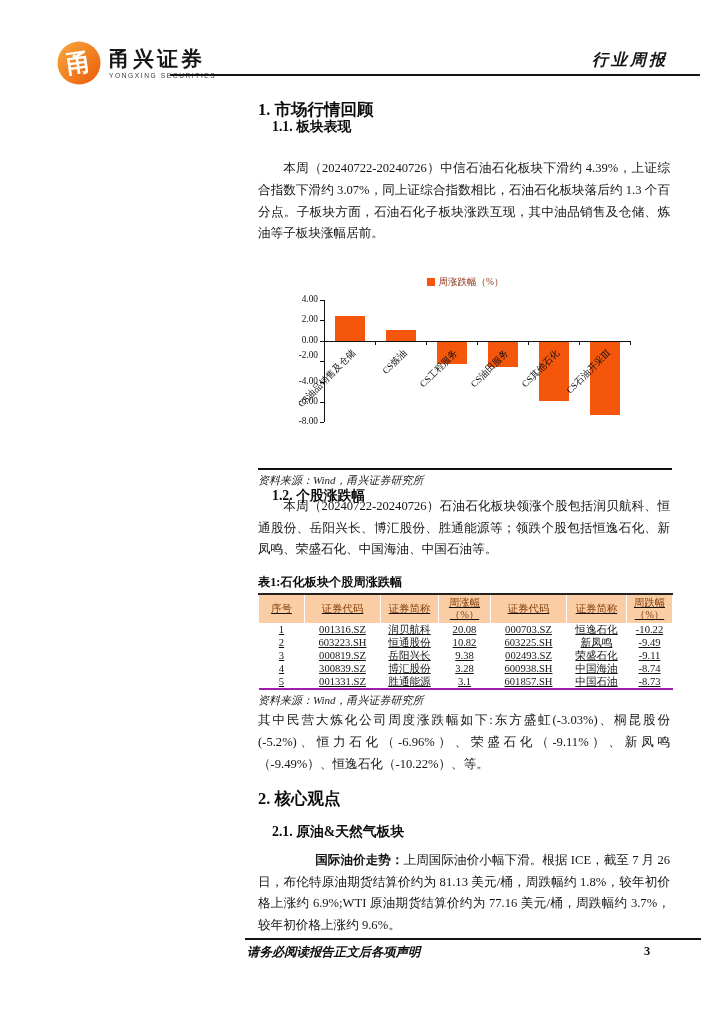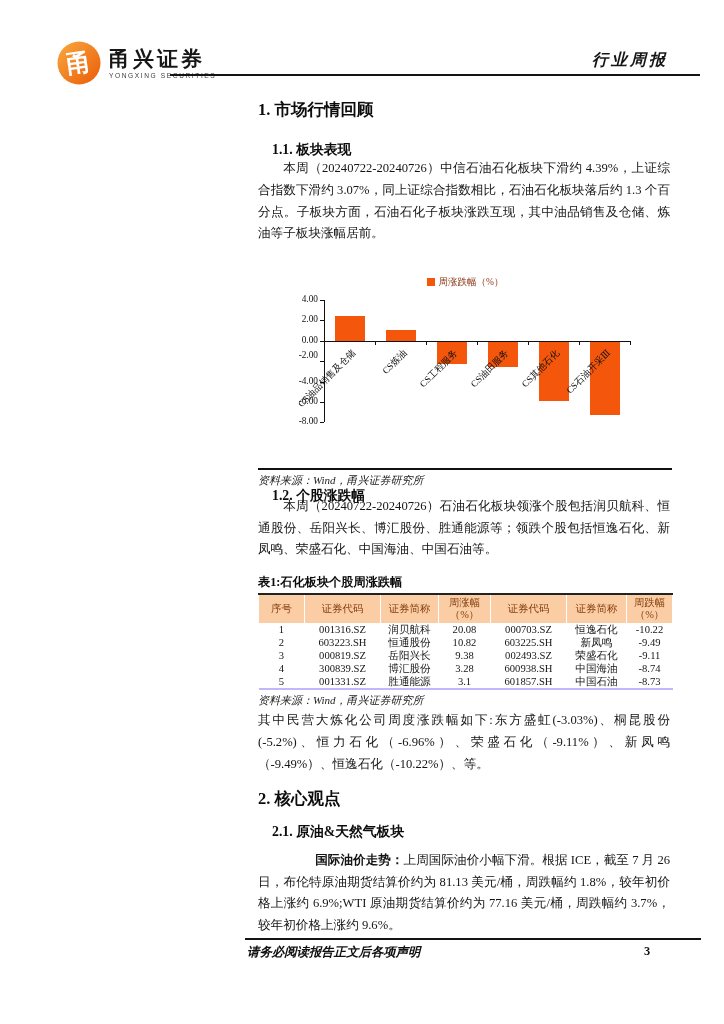--- a/index.html
+++ b/index.html
@@ -27,21 +27,21 @@
   .legend-swatch{display:inline-block;width:8px;height:8px;vertical-align:-1px;margin-right:4px;}
   .ytick{position:absolute;font-size:9.3px;color:#111;text-align:right;width:34px;font-family:"Liberation Serif",serif;}
   .axis{position:absolute;background:#111;}
   .bar{position:absolute;}
   .xlabel{position:absolute;font-size:9.3px;color:#111;white-space:nowrap;transform-origin:100% 0;transform:rotate(-45deg);}
   .fig-source,.tbl-source{font-size:11px;font-style:italic;color:#1c1c1c;padding-top:3px;}
   .fig-source{border-top:2px solid #101010;}
   
   .tblock{position:absolute;left:258px;top:574px;width:414px;}
   .tbl-title{font-size:12.2px;font-weight:bold;color:#0b0b0b;margin-bottom:2px;}
-  table.t1{border-collapse:collapse;width:414px;table-layout:fixed;border-top:2px solid #222;border-bottom:2px solid #c4b5fd;}
+  table.t1{border-collapse:collapse;width:414px;table-layout:fixed;border-top:2px solid #222;border-bottom:2px solid #a21caf;text-decoration:underline;}
   table.t1 th{background:#FBCDA4;color:#87400f;font-weight:normal;font-size:10.4px;line-height:12px;
               padding:2px 1px;border-left:1px solid #fff;border-right:1px solid #fff;}
   table.t1 td{font-size:10.6px;line-height:13px;text-align:center;padding:0 1px;color:#151515;}
   
   .footer-rule{position:absolute;left:245px;top:938px;width:456px;height:1.8px;background:#141414;}
   .footer-text{position:absolute;left:247px;top:944px;font-size:12.4px;font-weight:bold;color:#0e0e0e;font-style:italic;}
   .footer-page{position:absolute;left:644px;top:944px;font-size:12.4px;font-weight:bold;color:#0e0e0e;}
 </style>
 </head>
 <body>
@@ -61,21 +61,21 @@
     </svg>
     <div class="logo-text">
       <span class="logo-cn">甬兴证券</span>
       <span class="logo-en">YONGXING SECURITIES</span>
     </div>
   </div>
   <div class="report-type">行业周报</div>
   <div class="header-rule"></div>
 
   <div class="h1" style="top:99px;">1. 市场行情回顾</div>
-  <div class="h2" style="top:141px;text-align:center;">1.1. 板块表现</div>
+  <div class="h2" style="top:118px;text-align:center;">1.1. 板块表现</div>
   <div class="para indent" style="top:158px;">本周（20240722-20240726）中信石油石化板块下滑约 4.39%，上证综合指数下滑约 3.07%，同上证综合指数相比，石油石化板块落后约 1.3 个百分点。子板块方面，石油石化子板块涨跌互现，其中油品销售及仓储、炼油等子板块涨幅居前。</div>
 
   <div class="figure">
     <div class="chart" id="chart">
       <div class="legend">
         <span class="legend-swatch" id="legend-swatch" style="background: rgb(244, 86, 12);"></span><span>周涨跌幅（%）</span>
       </div>
     <div class="axis" style="left: 66px; top: 42px; width: 1px; height: 122.4px;"></div>
         <div class="ytick" style="left: 26px; top: 36px;">4.00</div>
         <div class="axis" style="left: 62px; top: 42px; width: 4px; height: 1px;"></div>

